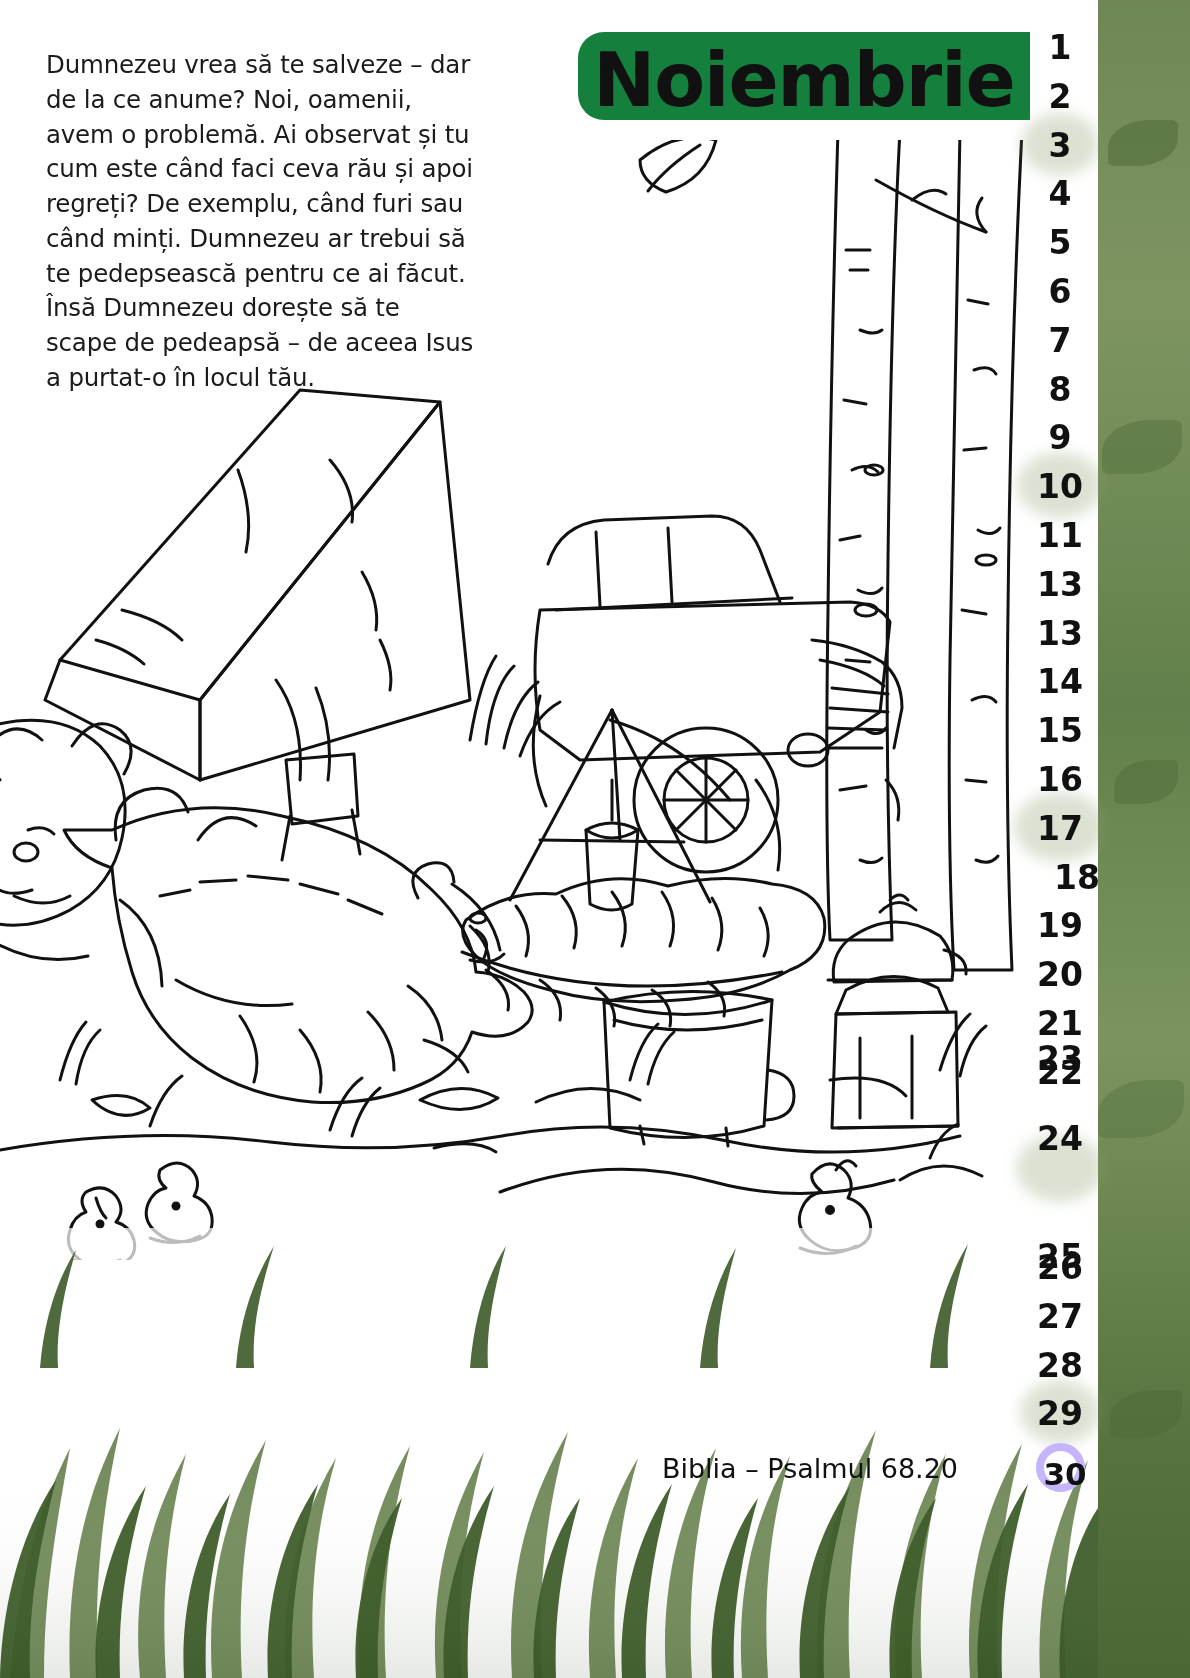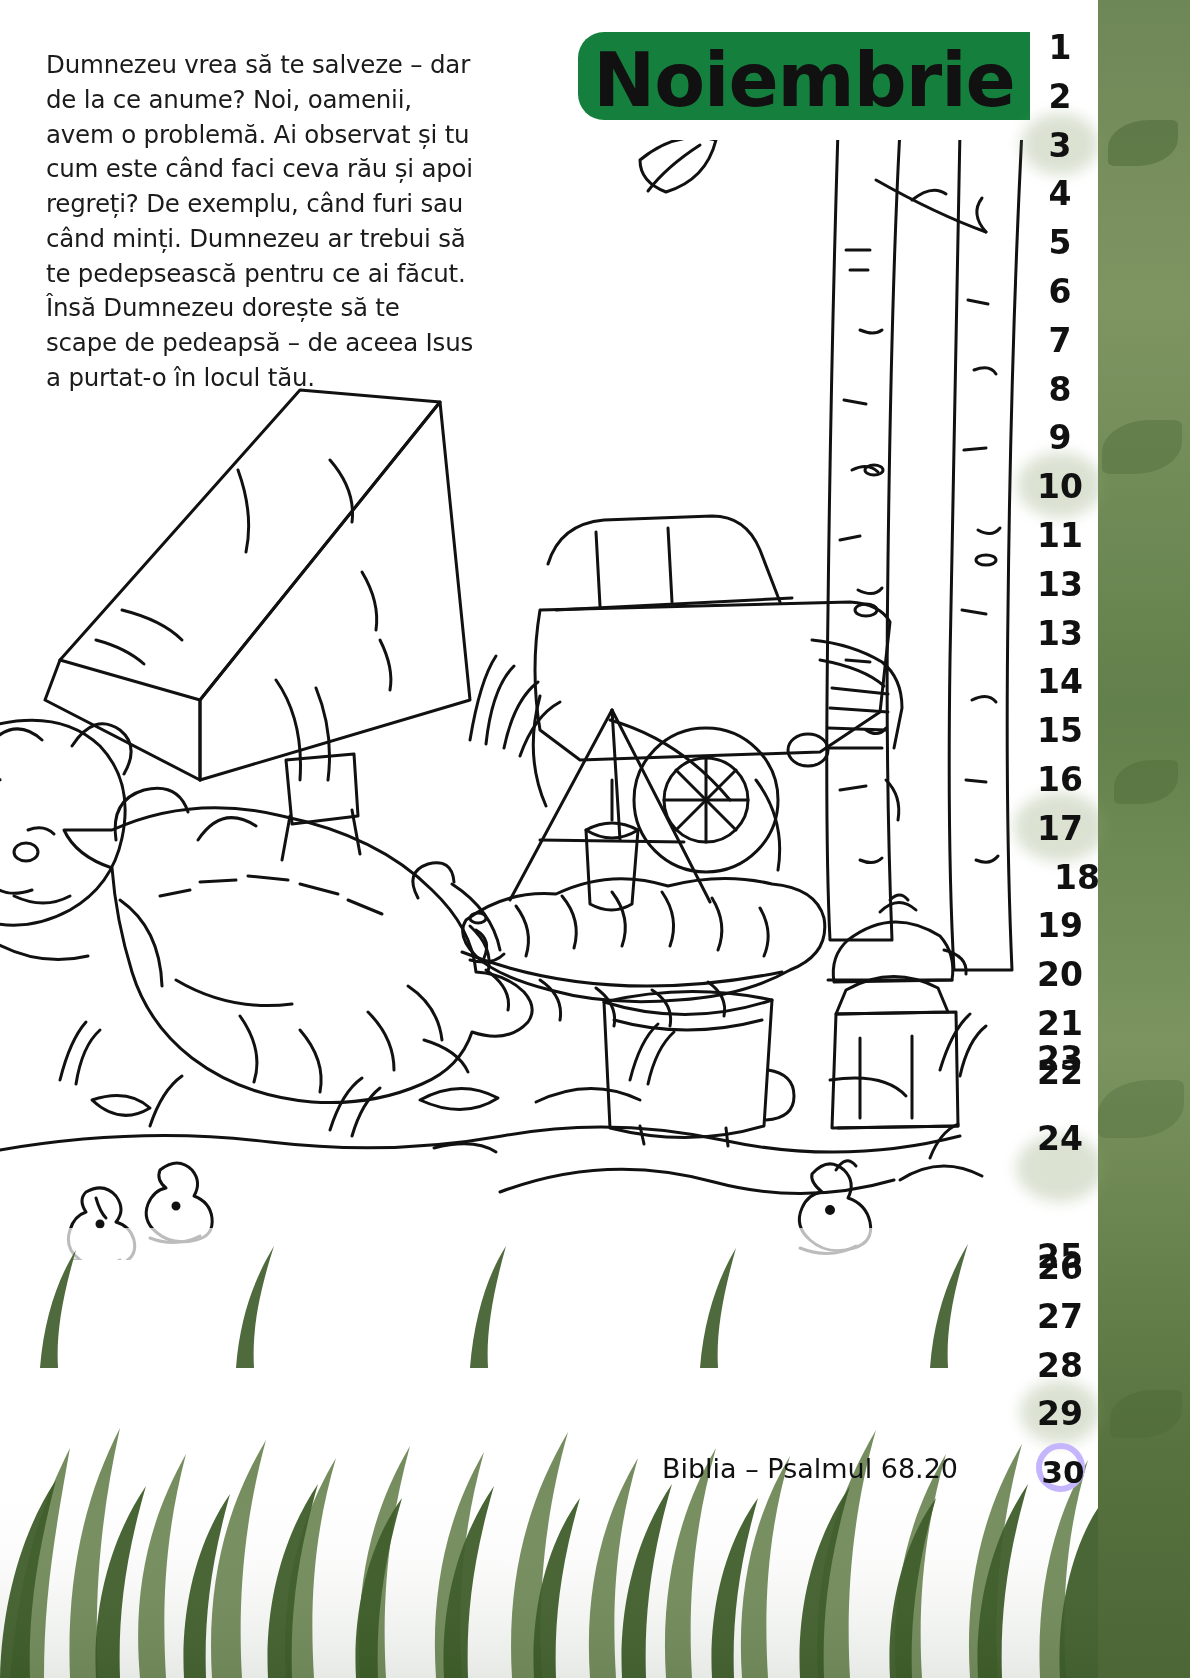--- a/index.html
+++ b/index.html
@@ -76,21 +76,21 @@
     color: #111111;
   }
   .day-number.current {
     font-size: 31px;
   }
   .day-number.current span.circle {
     display: inline-block;
     width: 49px;
     height: 49px;
     line-height: 47px;
-    border: 6px solid #c4b5fd;
+    border: 8px solid #c4b5fd;
     border-radius: 50%;
     box-sizing: border-box;
   }
 
   
   .blob {
     position: absolute;
     border-radius: 50%;
     background: #8aa06e;
     opacity: 0.30;

